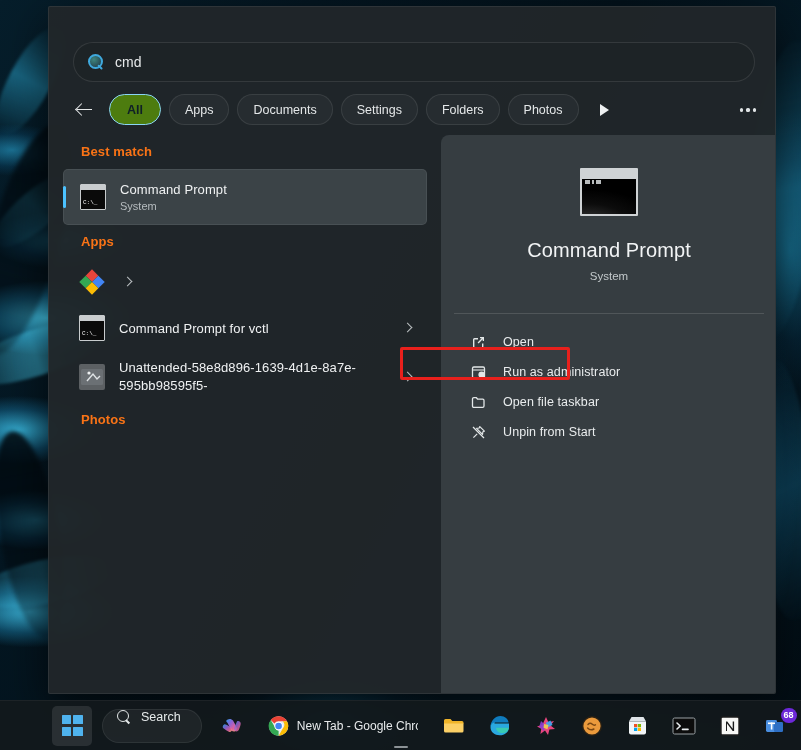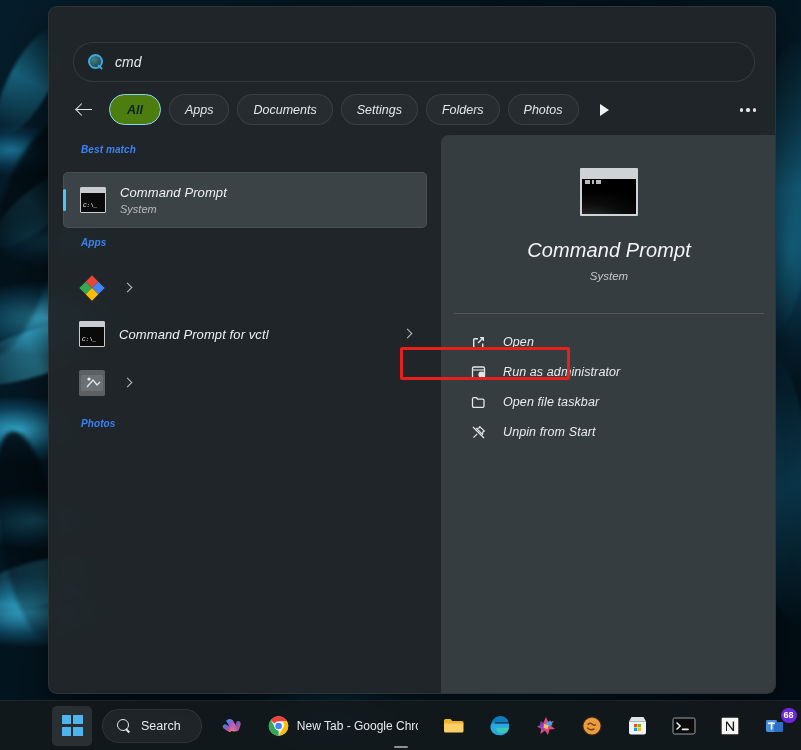--- a/index.html
+++ b/index.html
@@ -41,24 +41,23 @@
     filter: blur(2.2px);
   }
 
   
   #search-panel {
     position: absolute;
     left: 48px; top: 6px;
     width: 728px; height: 688px;
     background: rgba(32,38,41,.97);
     border: 1px solid rgba(255,255,255,.07);
-    border-radius: 9px;
+    border-radius: 2px;
     box-shadow: 0 16px 46px rgba(0,0,0,.62);
     overflow: hidden;
-    font-style: italic;
   }
 
   
   #search-box {
     position: absolute;
     left: 24px; top: 35px;
     width: 682px; height: 40px;
     background: #1d2326;
     border: 1px solid rgba(255,255,255,.10);
     border-radius: 20px;
@@ -154,24 +153,24 @@
   }
 
   
   #results-col {
     position: absolute;
     left: 0; top: 128px;
     width: 392px; bottom: 0;
     padding: 0 14px;
   }
   .section-head {
-    color: #3b82f6;
-    font-size: 10px;
+    color: #f97316;
+    font-size: 13px;
     font-weight: 700;
-    padding: 9px 18px 17px 18px;
+    padding: 9px 18px 10px 18px;
     letter-spacing: .1px;
   }
   .result-row {
     display: flex; align-items: center;
     height: 56px;
     border-radius: 5px;
     padding: 0 10px 0 16px;
     gap: 14px;
     cursor: pointer;
     position: relative;
@@ -325,21 +324,21 @@
     width: 21px; height: 21px;
     display: grid; grid-template-columns: 1fr 1fr; grid-template-rows: 1fr 1fr;
     gap: 2.4px;
   }
   #win-logo i { background: #4fb3ee; display: block; border-radius: .5px; }
   #search-pill {
     height: 34px; padding: 0 20px 0 14px;
     background: rgba(255,255,255,.055);
     border: 1px solid rgba(255,255,255,.07);
     border-radius: 17px;
-    display: flex; align-items: center; gap: 10px;
+    display: flex; align-items: flex-start; gap: 10px;
     cursor: pointer; margin-left: 4px; margin-right: 4px;
   }
   #search-pill .mini-mag { width: 14px; height: 14px; position: relative; }
   #search-pill .mini-mag::before {
     content: ""; position: absolute; left: 0; top: 0;
     width: 10px; height: 10px;
     border: 1.5px solid #e3e7e8; border-radius: 50%;
   }
   #search-pill .mini-mag::after {
     content: ""; position: absolute; left: 9px; top: 9px;
@@ -456,20 +455,23 @@
       <span class="chev"></span>
     </div>
 
     <div class="result-row two-line">
       <span class="r-icon unatt-ico">
         <svg width="26" height="26" viewBox="0 0 26 26" aria-hidden="true">
           <rect x="2" y="5" width="22" height="16" rx="1.5" fill="#6b7074"></rect>
           <path d="M8 17 L14 10 L18 15 L21 12" stroke="#dfe3e5" stroke-width="1.4" fill="none"></path>
           <circle cx="10" cy="9" r="1.6" fill="#eef1f2"></circle>
         </svg>
+      </span>
+      <span class="r-text">
+        <div class="r-title wrap">Unattended-58e8d896-1639-4d1e-8a7e-595bb98595f5-</div>
       </span>
       <span class="chev"></span>
     </div>
 
     <div class="section-head">Photos</div>
 
 
   </div>
 
   <div id="preview-panel">

